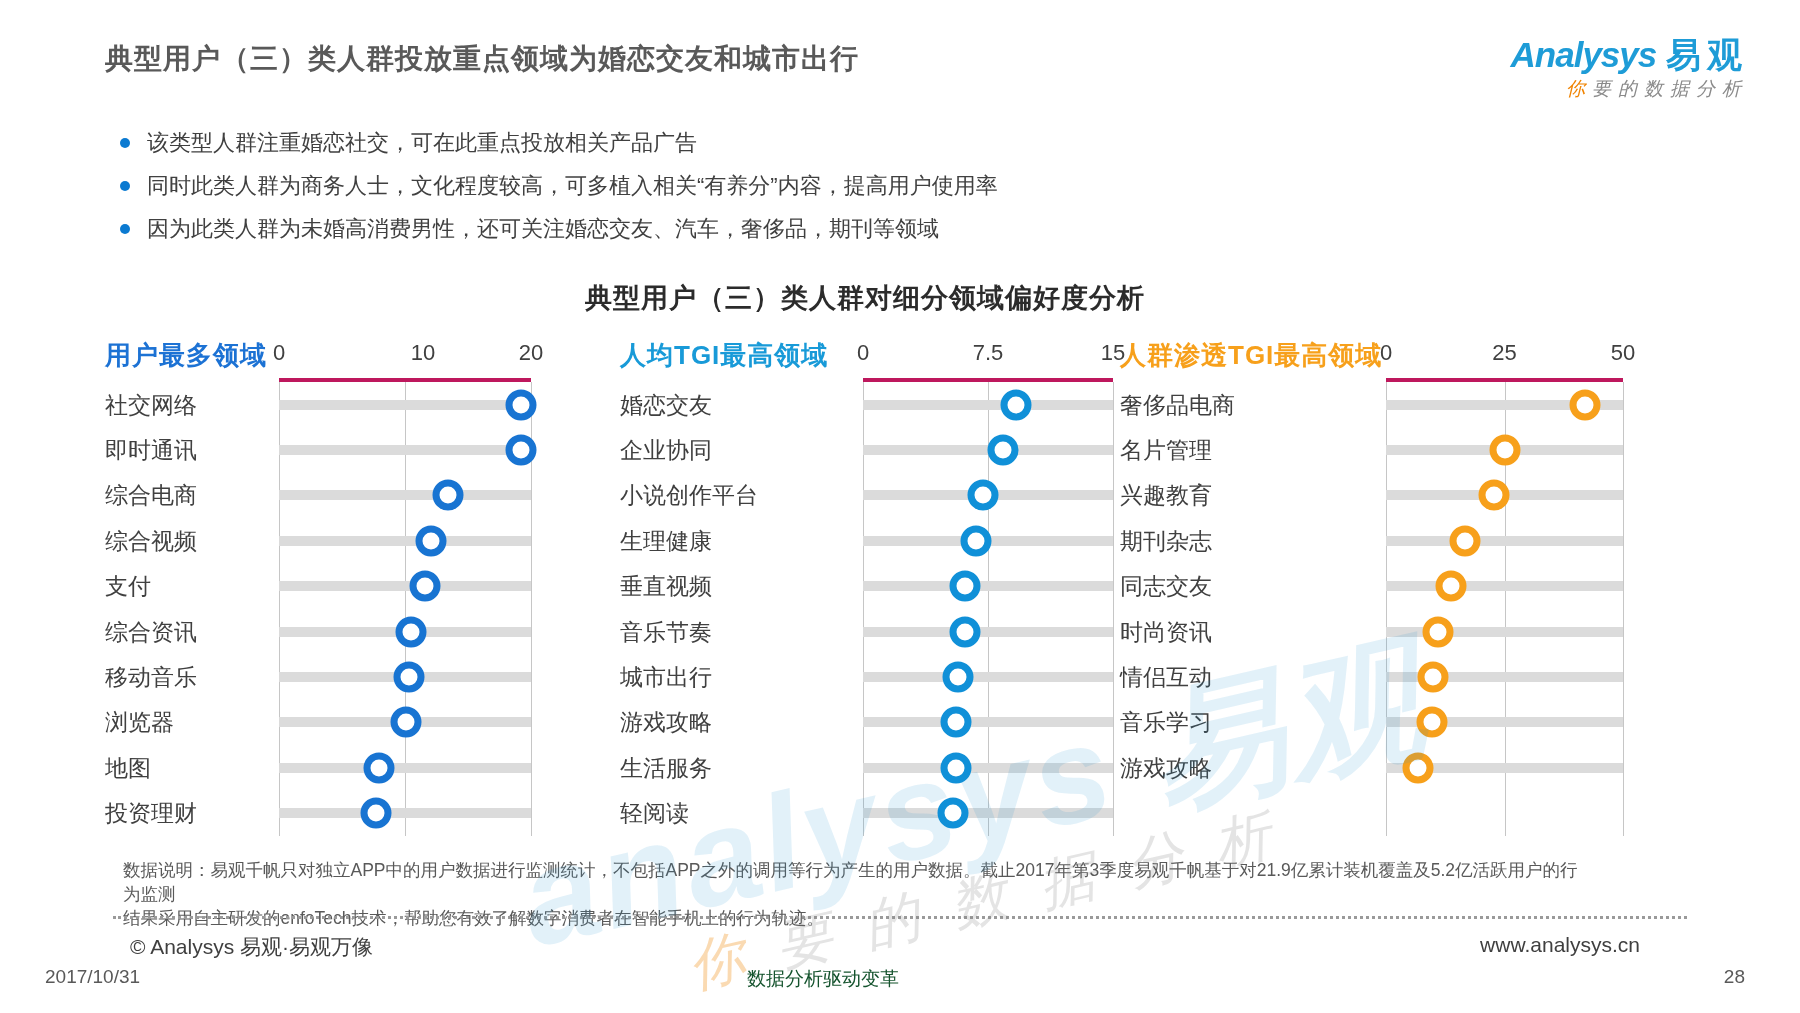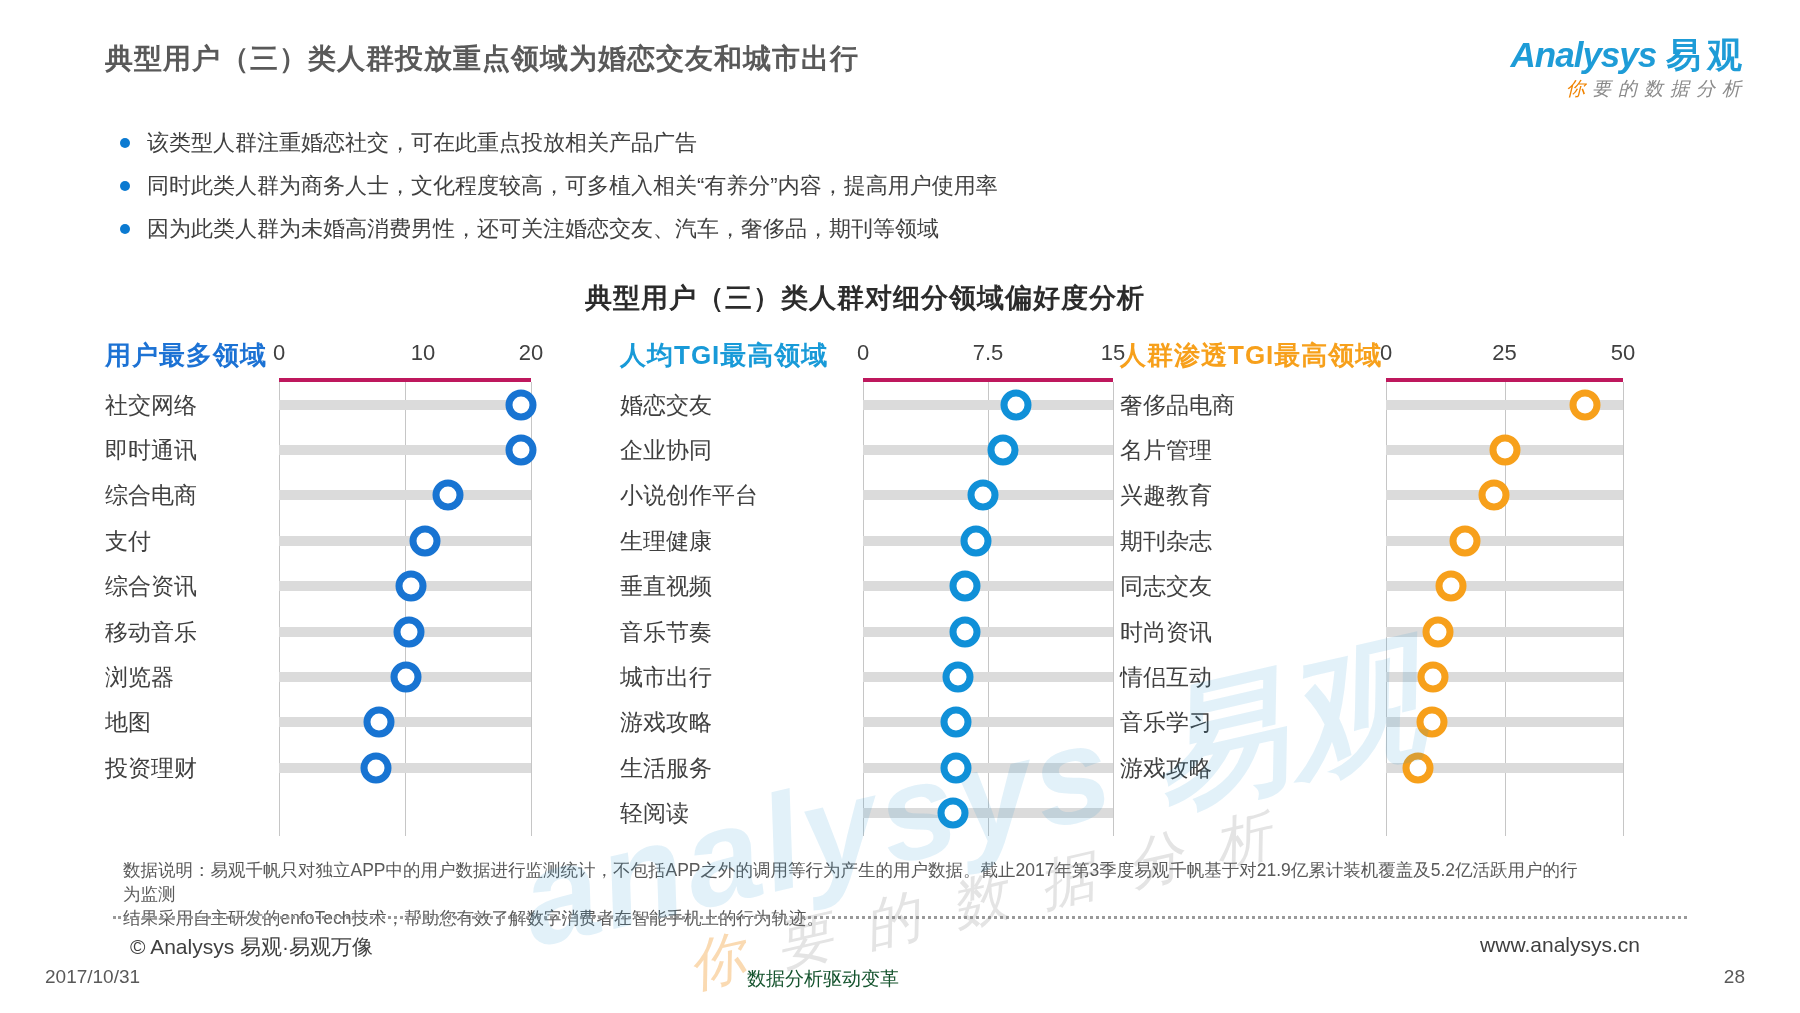--- a/index.html
+++ b/index.html
@@ -134,20 +134,25 @@
           <div class="rlabel" style="left: -174px; width: 156px;">即时通讯</div>
           <div class="track"></div>
           <div class="dot" style="left: 96%; border-color: rgb(24, 116, 210);"></div>
         </div>
         <div class="row">
           <div class="rlabel" style="left: -174px; width: 156px;">综合电商</div>
           <div class="track"></div>
           <div class="dot" style="left: 67%; border-color: rgb(24, 116, 210);"></div>
         </div>
         <div class="row">
+          <div class="rlabel" style="left: -174px; width: 156px;">综合视频</div>
+          <div class="track"></div>
+          <div class="dot" style="left: 60.5%; border-color: rgb(24, 116, 210);"></div>
+        </div>
+        <div class="row">
           <div class="rlabel" style="left: -174px; width: 156px;">支付</div>
           <div class="track"></div>
           <div class="dot" style="left: 58%; border-color: rgb(24, 116, 210);"></div>
         </div>
         <div class="row">
           <div class="rlabel" style="left: -174px; width: 156px;">综合资讯</div>
           <div class="track"></div>
           <div class="dot" style="left: 52.5%; border-color: rgb(24, 116, 210);"></div>
         </div>
         <div class="row">

